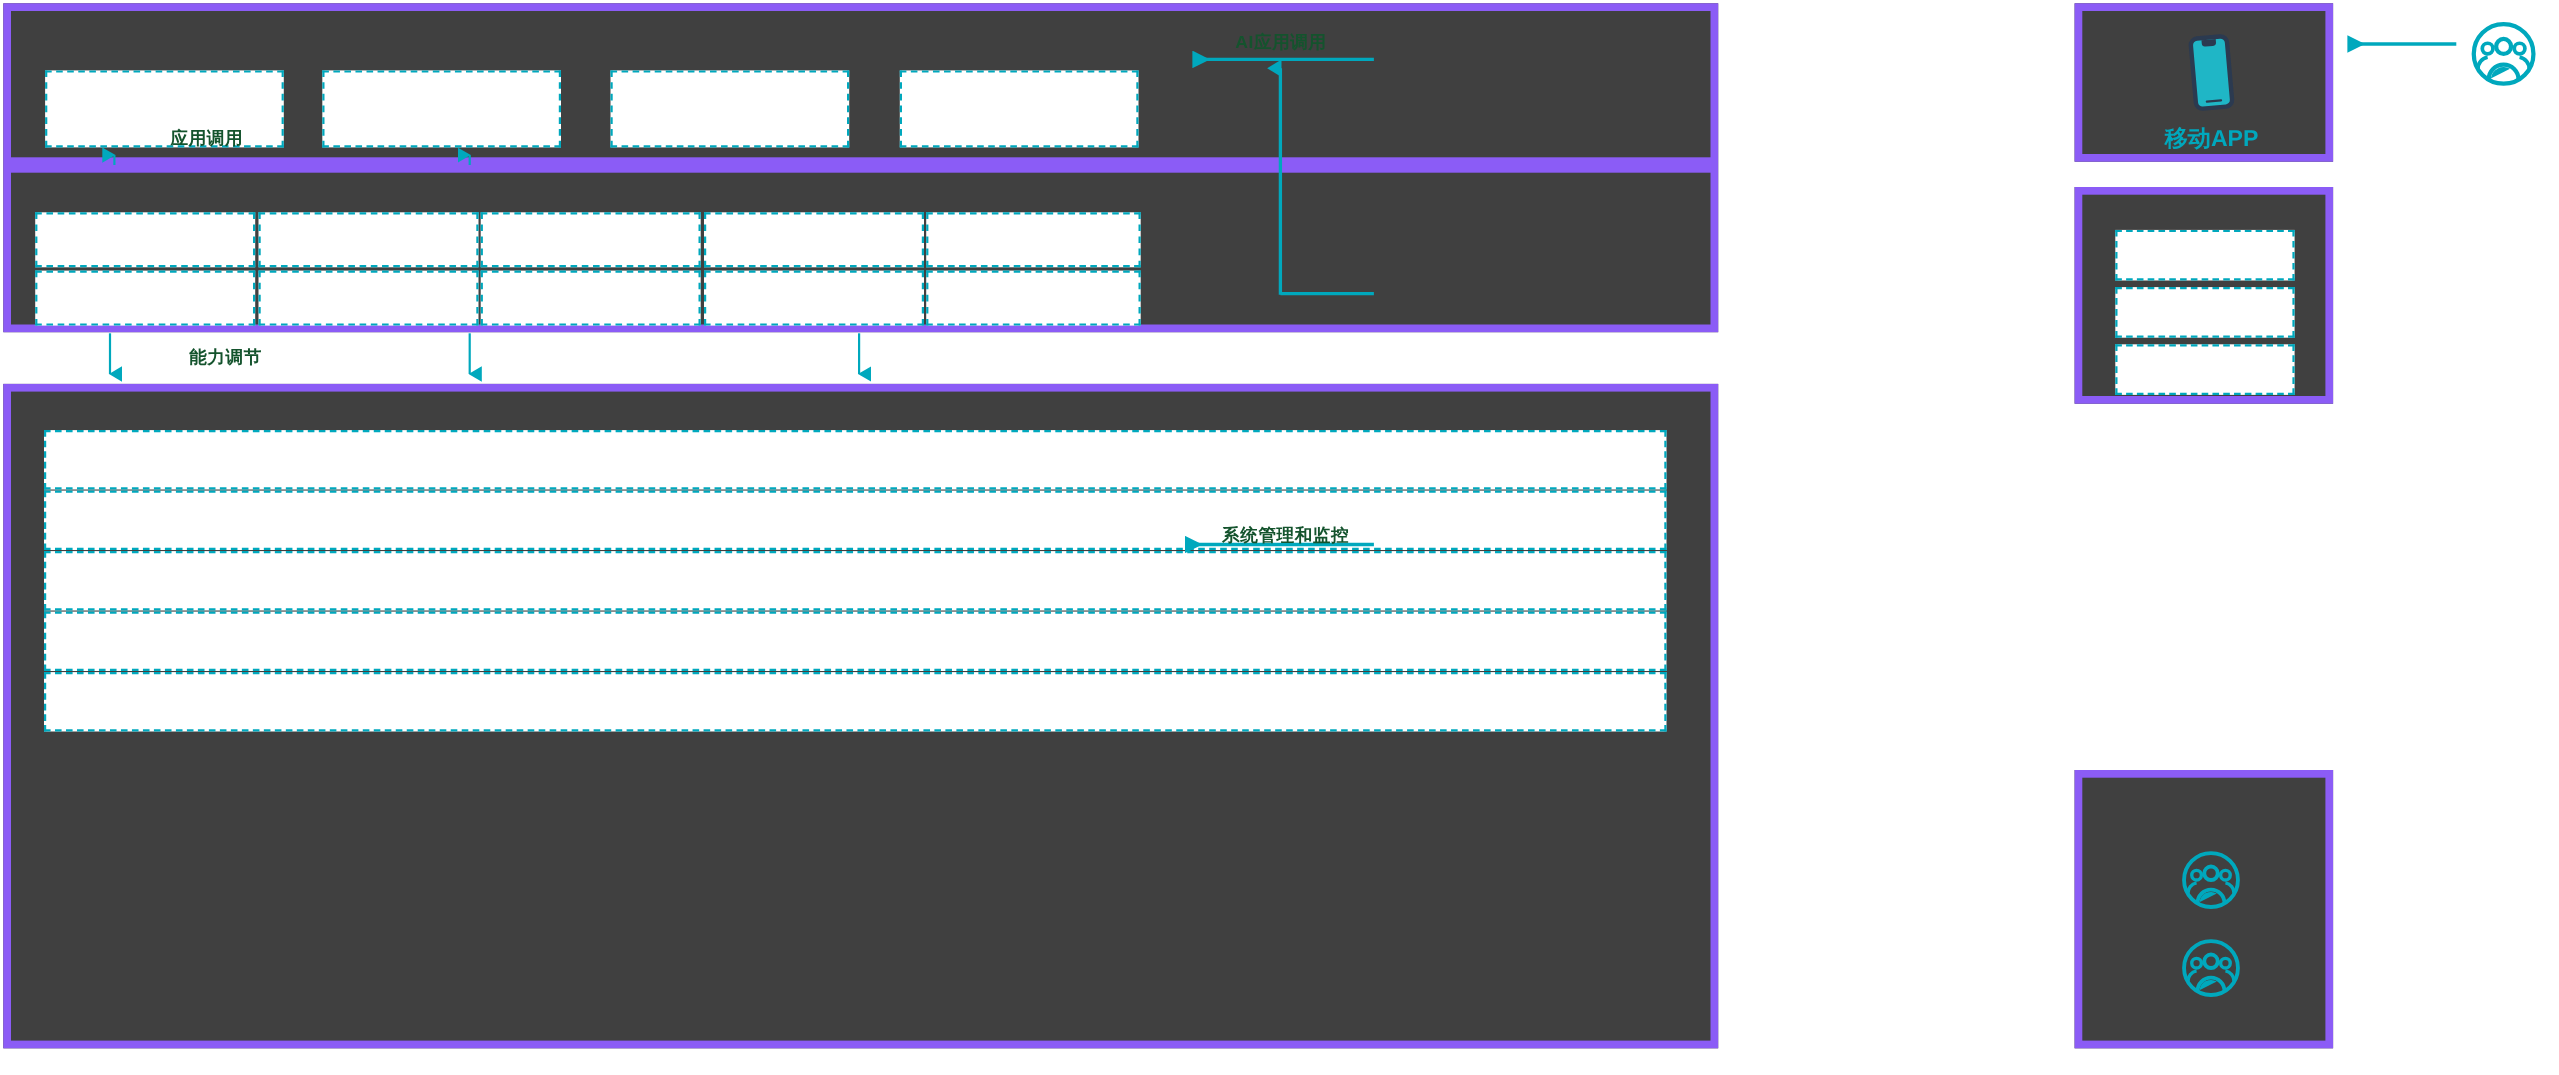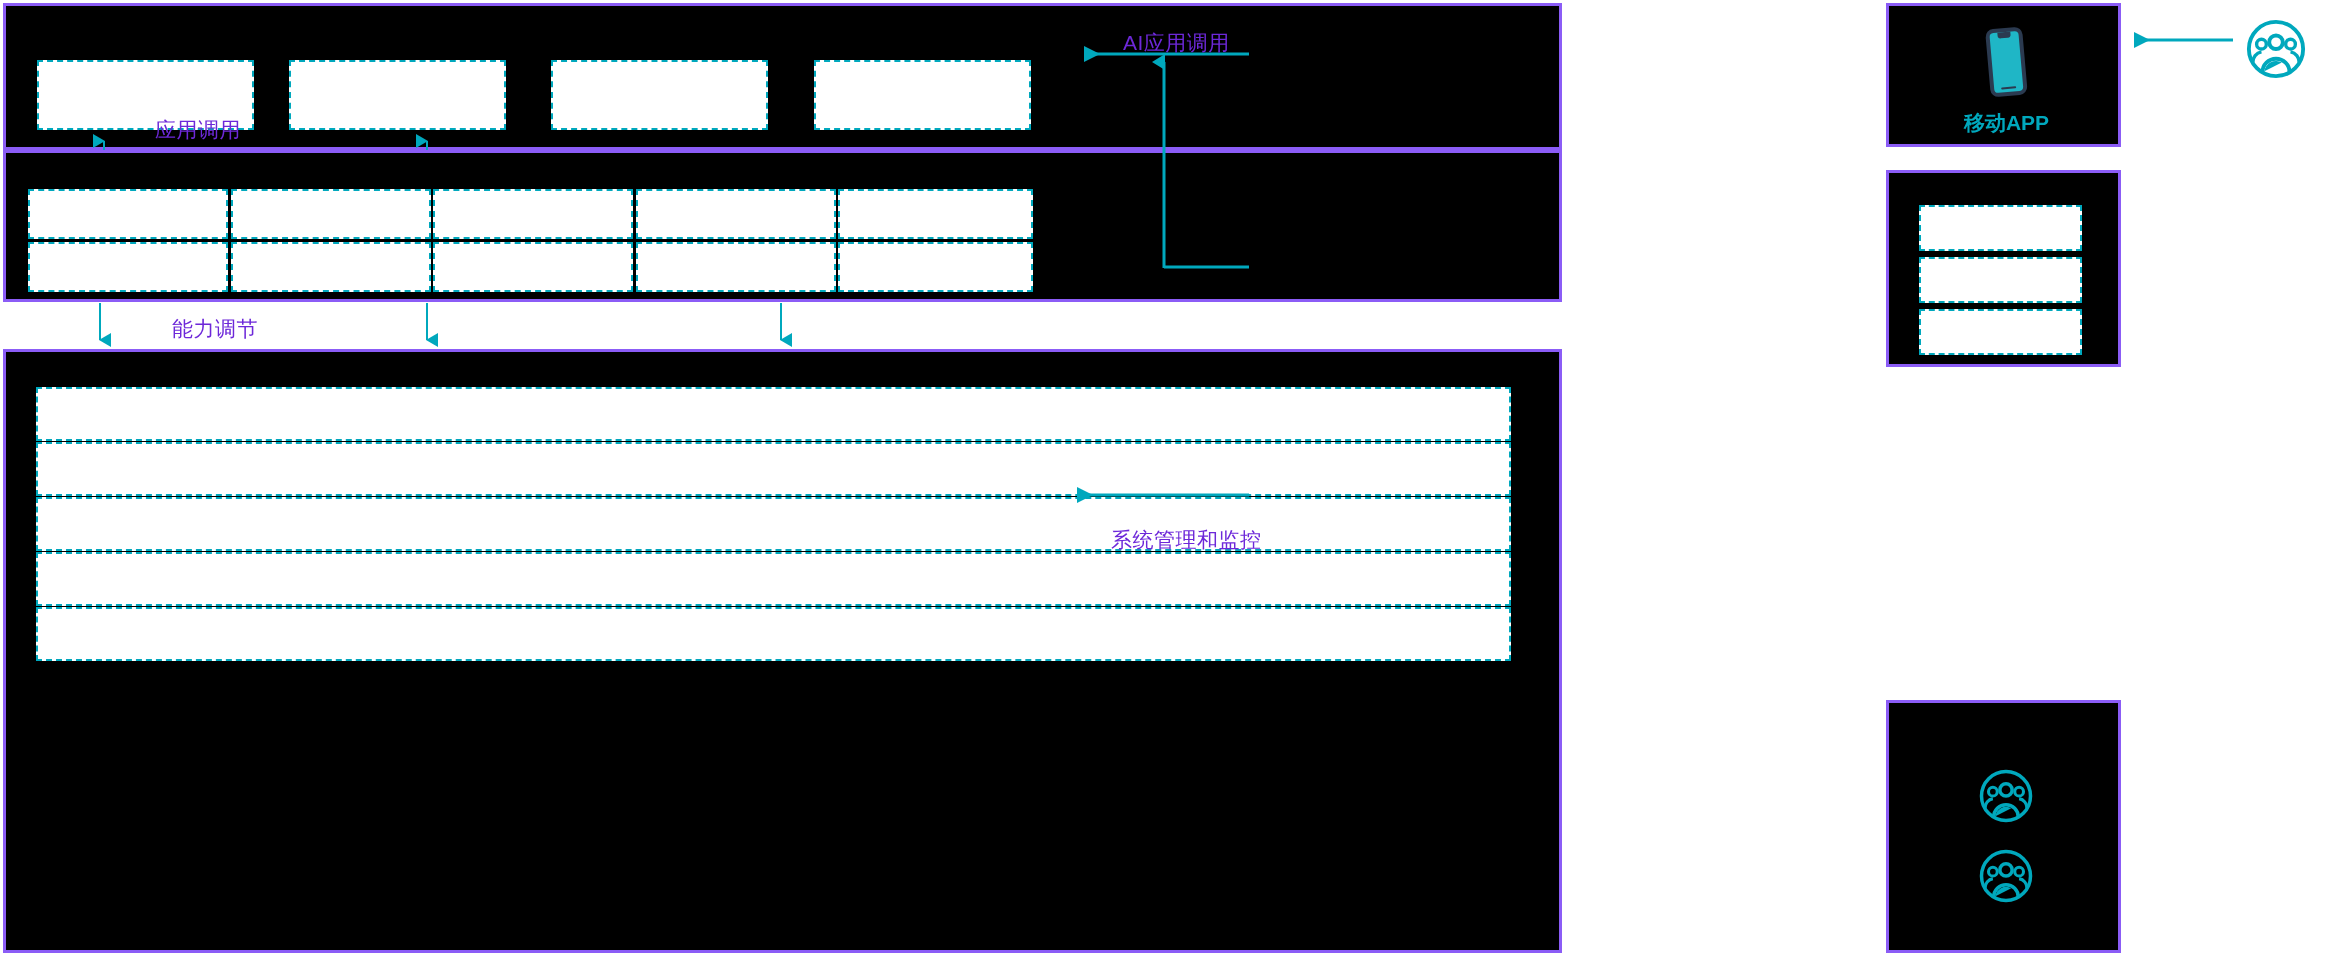--- a/index.html
+++ b/index.html
@@ -12,38 +12,38 @@
     height: 977px;
     position: relative;
     font-family: "Liberation Sans", "DejaVu Sans", sans-serif;
     overflow: hidden;
   }
 
   
   .panel {
     position: absolute;
     box-sizing: border-box;
-    border: 3px solid #8b5cf6;
-    background: #000000;
+    border: 7px solid #8b5cf6;
+    background: #404040;
   }
 
   
   .slot {
     position: absolute;
     box-sizing: border-box;
     border: 2px dashed #00a8bd;
     background: #ffffff;
   }
 
   
   .conn-label {
     position: absolute;
-    color: #6d28d9;
-    font-size: 21px;
-    font-weight: normal;
+    color: #14532d;
+    font-size: 16px;
+    font-weight: bold;
     letter-spacing: 0.5px;
     white-space: nowrap;
     line-height: 1;
   }
 
   .icon-caption {
     position: absolute;
     color: #00a8bd;
     font-size: 21px;
     font-weight: bold;
@@ -228,13 +228,13 @@
   <line x1="1164" y1="268" x2="1164" y2="62" stroke="#00a8bd" stroke-width="3" marker-end="url(#aup)"></line>
   <line x1="1164" y1="267" x2="1249" y2="267" stroke="#00a8bd" stroke-width="3"></line>
 
   <line x1="1249" y1="495" x2="1078" y2="495" stroke="#00a8bd" stroke-width="3" marker-end="url(#aleft)"></line>
 
   <line x1="2233" y1="40" x2="2135" y2="40" stroke="#00a8bd" stroke-width="3" marker-end="url(#aleft)"></line>
 </svg>
 
 <div class="conn-label" style="left:1123px; top:32px;">AI应用调用</div>
 
-<div class="conn-label" style="left:1111px; top:529px;">系统管理和监控</div>
+<div class="conn-label" style="left:1111px; top:480px;">系统管理和监控</div>
 
 </body></html>

